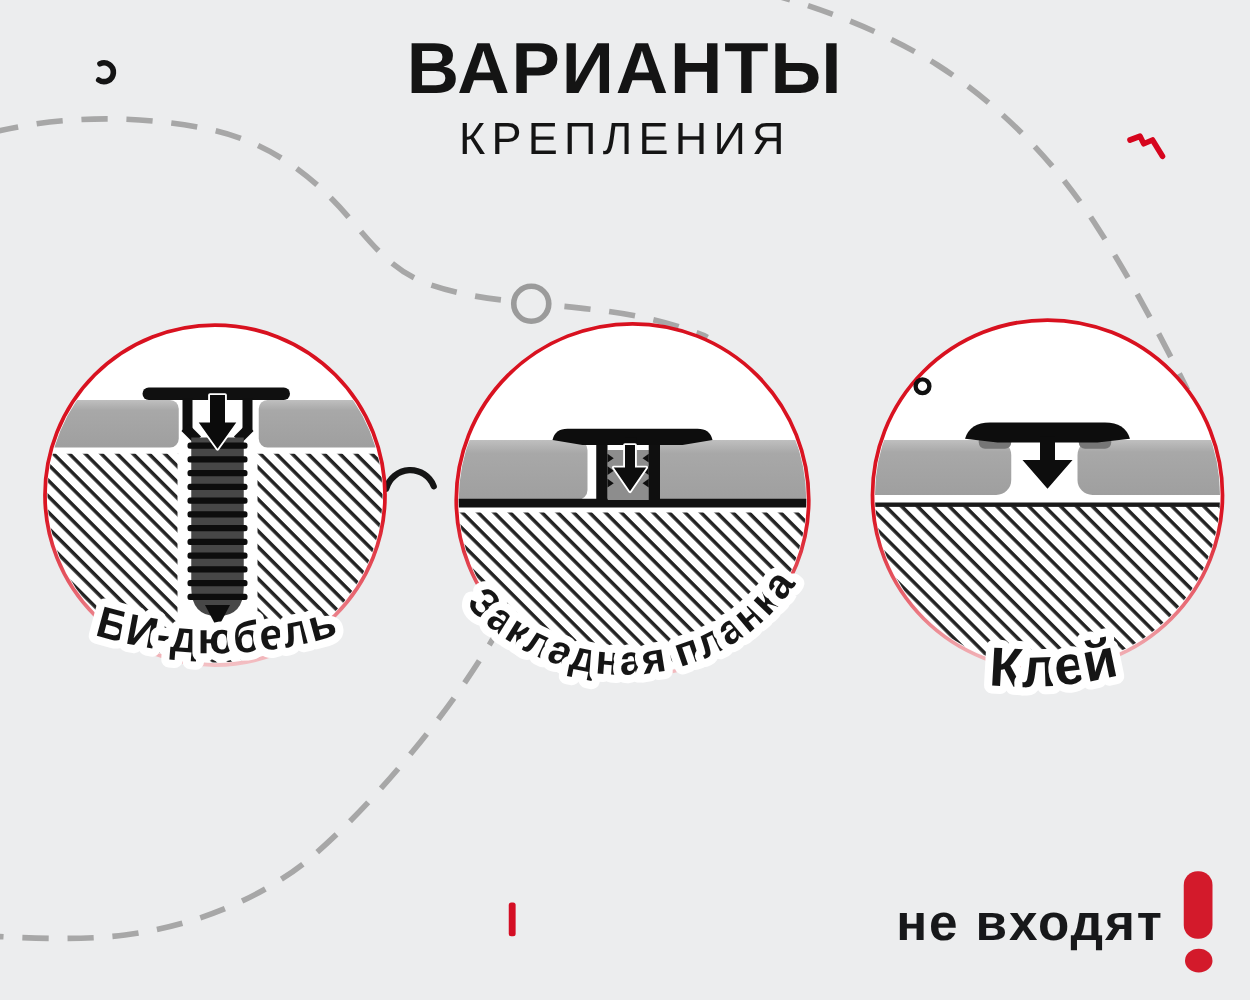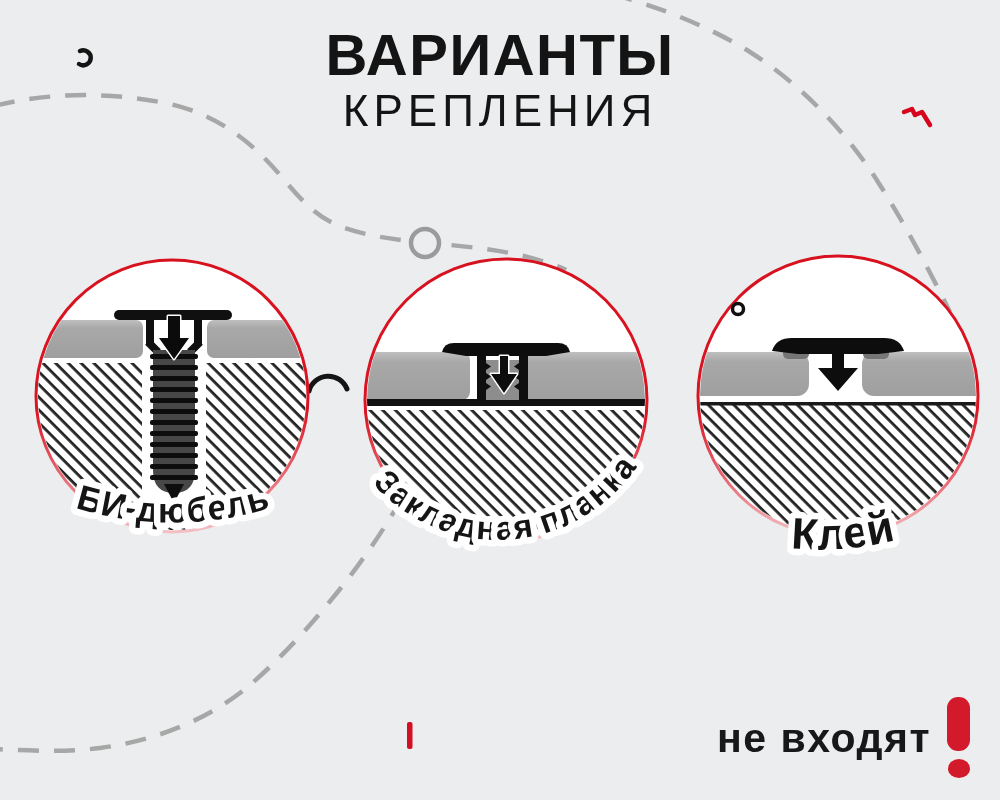--- a/index.html
+++ b/index.html
@@ -11,21 +11,21 @@
   .stage{position:absolute;inset:0;}
   svg{position:absolute;left:0;top:0;}
   .title-wrap{
     position:absolute;top:24px;left:0;width:1000px;text-align:center;
     color:#141414;pointer-events:none;
   }
   .title-main{
     font-size:58px;font-weight:800;letter-spacing:1.5px;line-height:62px;margin:0;
   }
   .title-sub{
-    font-size:44px;font-weight:400;letter-spacing:5px;line-height:42px;margin:4px 0 0 0;
+    font-size:36px;font-weight:400;letter-spacing:5px;line-height:42px;margin:4px 0 0 0;
   }
   .note-wrap{
     position:absolute;right:30px;bottom:22px;display:flex;align-items:center;
   }
   .note-text{
     text-align:right;color:#17181a;font-size:41px;font-weight:600;
     line-height:46px;letter-spacing:1.5px;margin-right:16px;
   }
   .excl{display:flex;flex-direction:column;align-items:center;}
   .excl-bar{width:23px;height:54px;border-radius:11px;background:#d31a2b;}

